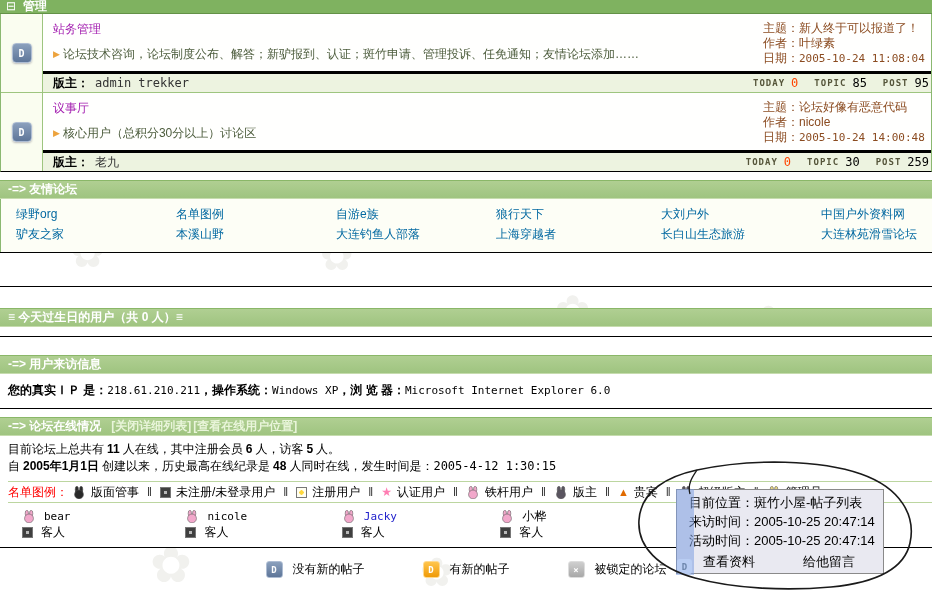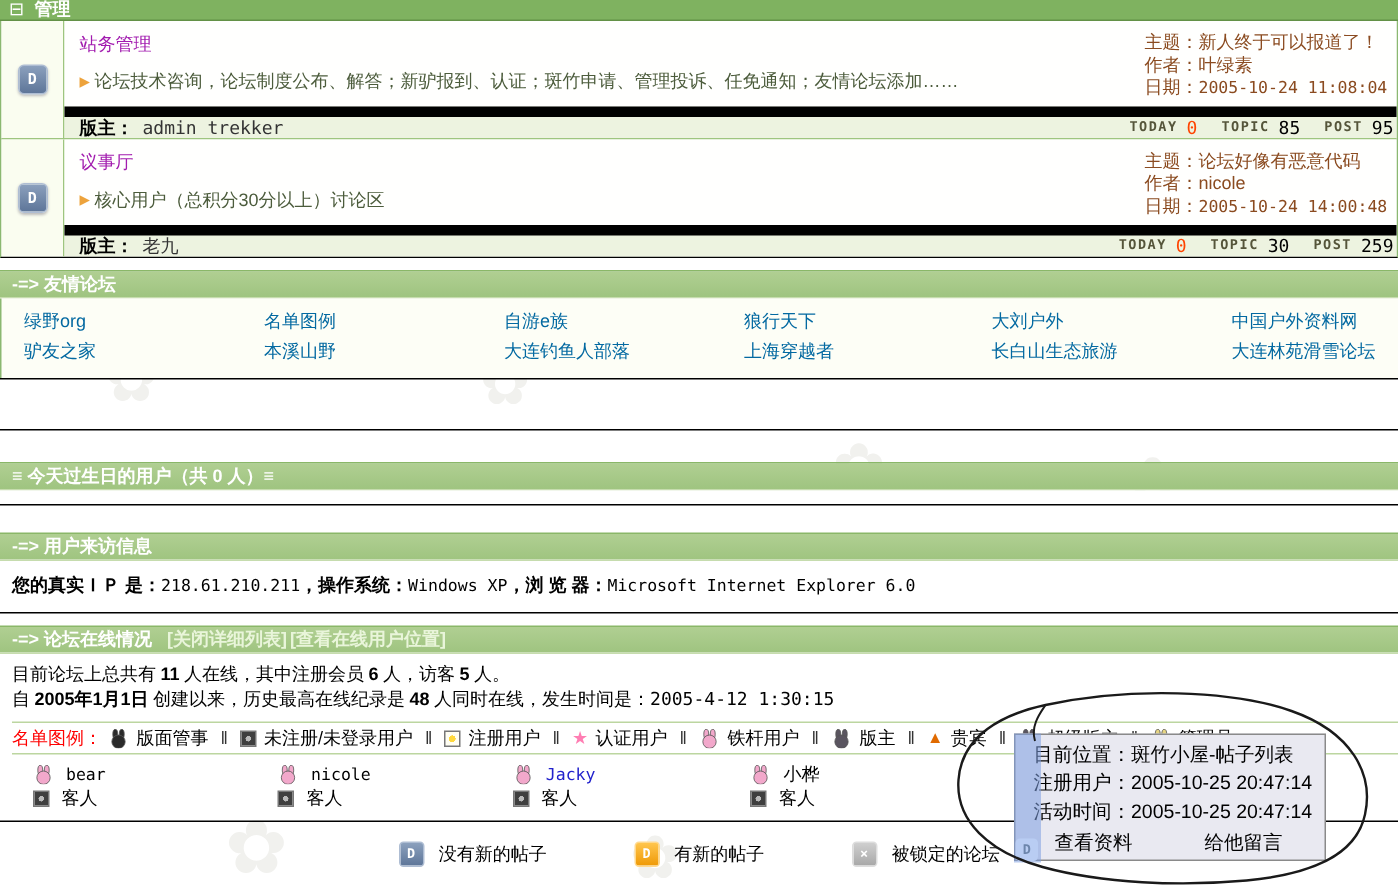--- a/index.html
+++ b/index.html
@@ -30,21 +30,21 @@
     color:#fff; font:bold 10px "DejaVu Sans Mono",monospace;
     display:flex; align-items:center; justify-content:center; box-shadow:0 1px 2px #bbb; }
   .f-main { flex:1; display:flex; flex-direction:column; }
   .f-top { display:flex; background:#fffffe; padding:7px 0 5px 10px; min-height:55px; }
   .f-left { flex:1; }
   .f-name { color:#a21caf; margin-bottom:8px; display:inline-block; }
   .f-desc { color:#4c5c3c; }
   .arrow { color:#eda33c; font-size:9px; margin-right:3px; vertical-align:1px; }
   .f-info { width:168px; color:#8b4b20; line-height:15px; font-size:12px; white-space:nowrap; }
   .f-info .mono { font-family:"DejaVu Sans Mono",monospace; font-size:11px; }
-  .f-strip { background:#edf3e0; border-top:7px solid #000000; display:flex;
+  .f-strip { background:#edf3e0; border-top:3px solid #000000; display:flex;
     align-items:center; height:21px; padding-left:10px; }
   .mod-label { font-weight:bold; color:#000; margin-right:6px; }
   .mono { font-family:"DejaVu Sans Mono",monospace;text-align:right; }
   .stats { margin-left:auto; display:flex; align-items:center; padding-right:2px; white-space:nowrap; }
   .stat-lb { font-family:"DejaVu Sans Mono",monospace; font-size:9px; font-weight:bold;
     color:#55553a; letter-spacing:1px; }
   .stat-val { font-family:"DejaVu Sans Mono",monospace; font-size:12px; color:#000; margin:0 16px 0 6px; }
   .stat-val.last { margin-right:0; }
   .stat-val.today { color:#ff4400; }
 
@@ -433,21 +433,21 @@
       <span class="bl-item">
           <span class="mini-d mini-gray">×</span>
           <span>被锁定的论坛</span>
         </span>
     </div>
 
   </div>
 
   <div class="tooltip">
     <div><span>目前位置：</span><span>斑竹小屋-帖子列表</span></div>
-    <div><span>注册用户：</span><span>2005-10-25 20:47:14</span></div>
+    <div><span>来访时间：</span><span>2005-10-25 20:47:14</span></div>
     <div><span>活动时间：</span><span>2005-10-25 20:47:14</span></div>
     <div class="tt-links">
       <span class="tt-link">查看资料</span>
       <span class="tt-link">给他留言</span>
     </div>
   </div>
 
   <div class="blue-strip">
     <span class="strip-d">D</span>
   </div>

